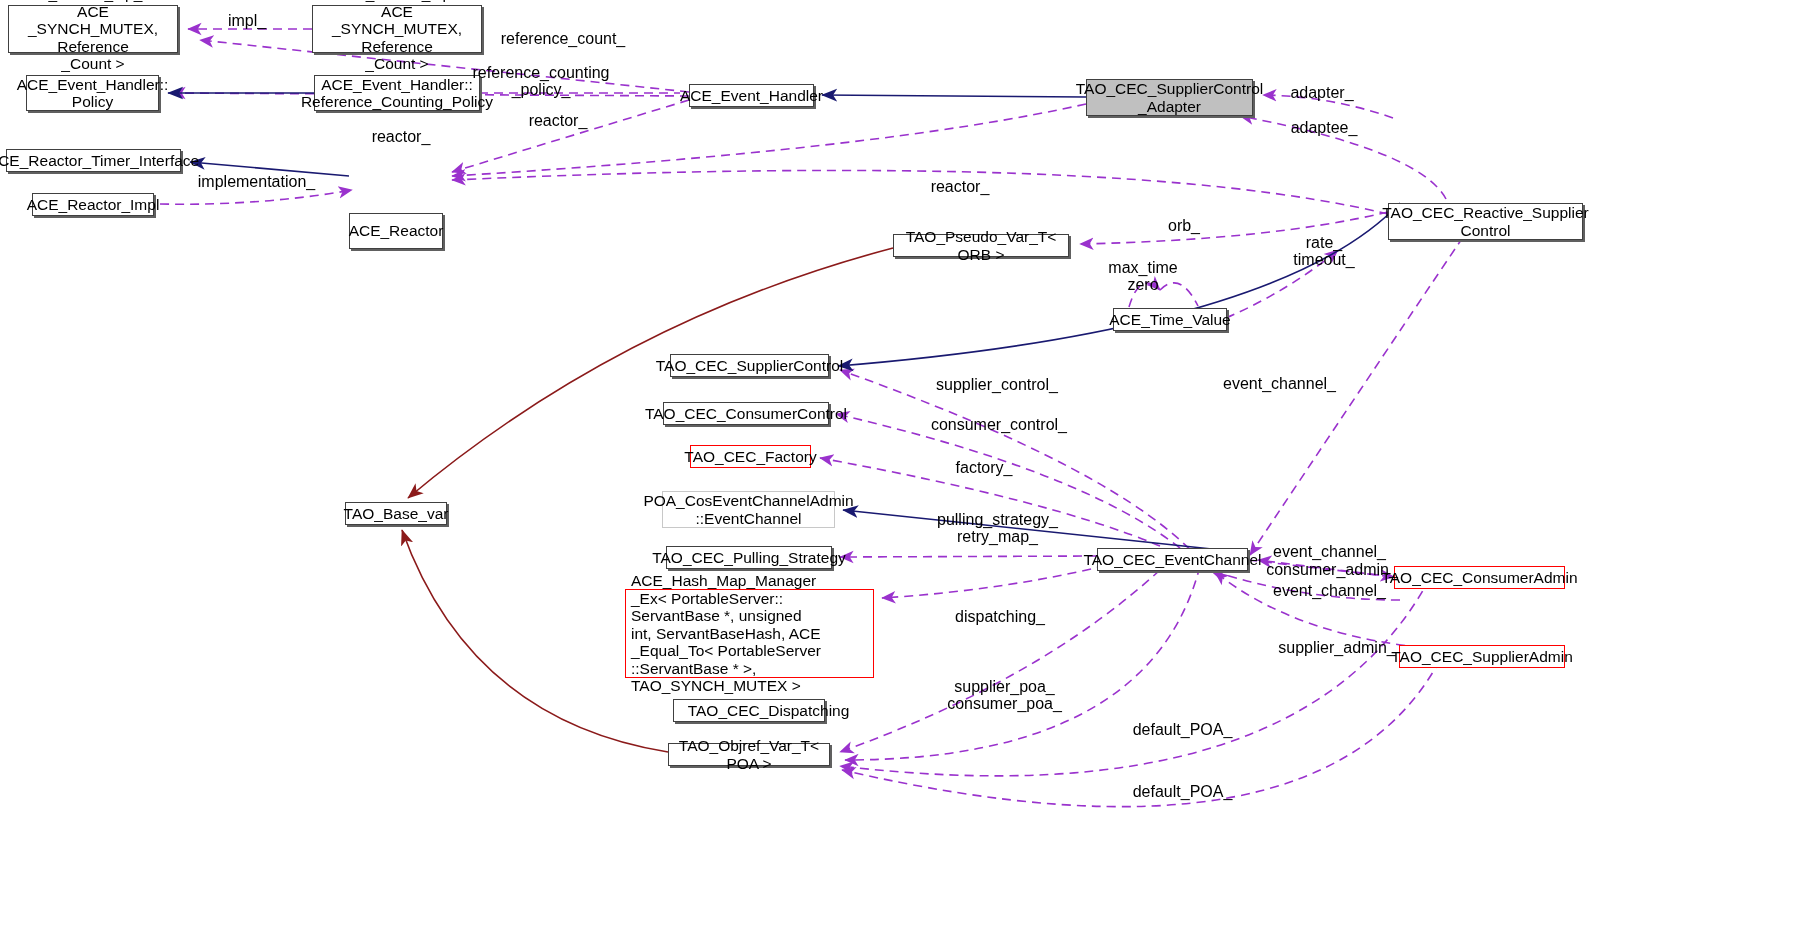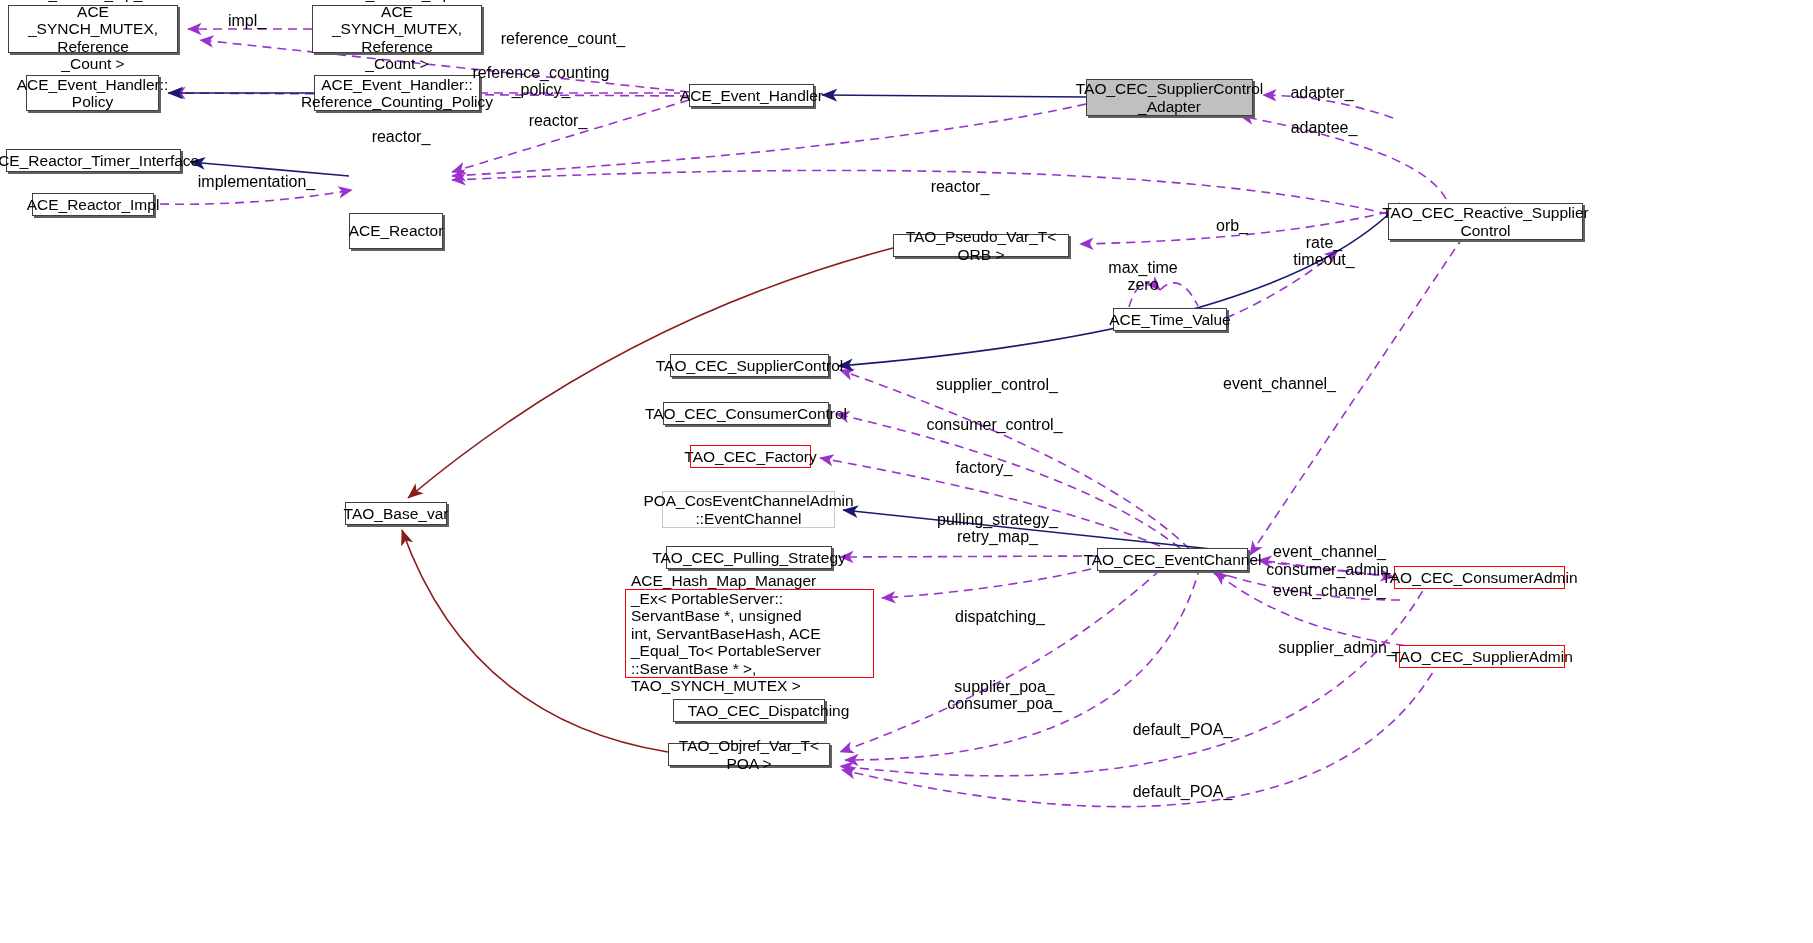--- a/index.html
+++ b/index.html
@@ -128,28 +128,28 @@
       <div class="elabel" style="left: 217px; top: 12px; width: 60px;">impl_</div>
       <div class="elabel" style="left: 497px; top: 30px; width: 132px;">reference_count_</div>
       <div class="elabel" style="left: 471px; top: 64px; width: 140px;">reference_counting
 _policy_</div>
       <div class="elabel" style="left: 518px; top: 112px; width: 80px;">reactor_</div>
       <div class="elabel" style="left: 361px; top: 128px; width: 80px;">reactor_</div>
       <div class="elabel" style="left: 194px; top: 173px; width: 125px;">implementation_</div>
       <div class="elabel" style="left: 1282px; top: 84px; width: 80px;">adapter_</div>
       <div class="elabel" style="left: 1282px; top: 119px; width: 84px;">adaptee_</div>
       <div class="elabel" style="left: 920px; top: 178px; width: 80px;">reactor_</div>
-      <div class="elabel" style="left: 1204px; top: 217px; width: 56px;">orb_</div>
+      <div class="elabel" style="left: 1156px; top: 217px; width: 56px;">orb_</div>
       <div class="elabel" style="left: 1285px; top: 234px; width: 78px;">rate_
 timeout_</div>
       <div class="elabel" style="left: 1100px; top: 259px; width: 86px;">max_time
 zero</div>
       <div class="elabel" style="left: 1217px; top: 375px; width: 125px;">event_channel_</div>
       <div class="elabel" style="left: 931px; top: 376px; width: 132px;">supplier_control_</div>
-      <div class="elabel" style="left: 922px; top: 416px; width: 145px;">consumer_control_</div>
+      <div class="elabel" style="left: 922px; top: 416px; width: 145px; text-align: right;">consumer_control_</div>
       <div class="elabel" style="left: 944px; top: 459px; width: 80px;">factory_</div>
       <div class="elabel" style="left: 931px; top: 511px; width: 133px;">pulling_strategy_
 retry_map_</div>
       <div class="elabel" style="left: 1267px; top: 543px; width: 125px;">event_channel_</div>
       <div class="elabel" style="left: 1262px; top: 561px; width: 140px;">consumer_admin_</div>
       <div class="elabel" style="left: 1267px; top: 582px; width: 125px;">event_channel_</div>
       <div class="elabel" style="left: 945px; top: 608px; width: 110px;">dispatching_</div>
       <div class="elabel" style="left: 1272px; top: 639px; width: 130px;">supplier_admin_</div>
       <div class="elabel" style="left: 937px; top: 678px; width: 135px;">supplier_poa_
 consumer_poa_</div>

